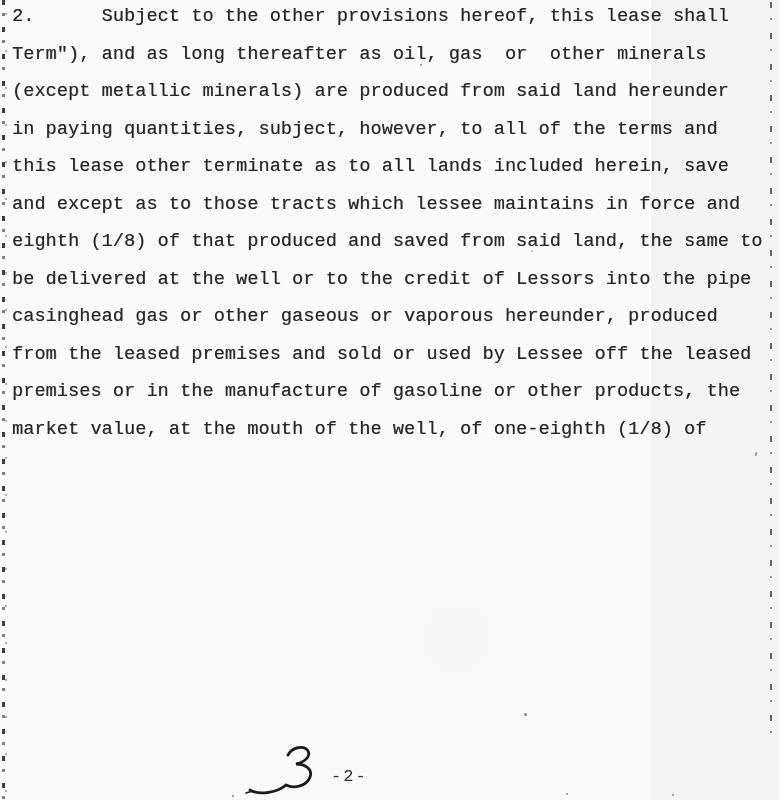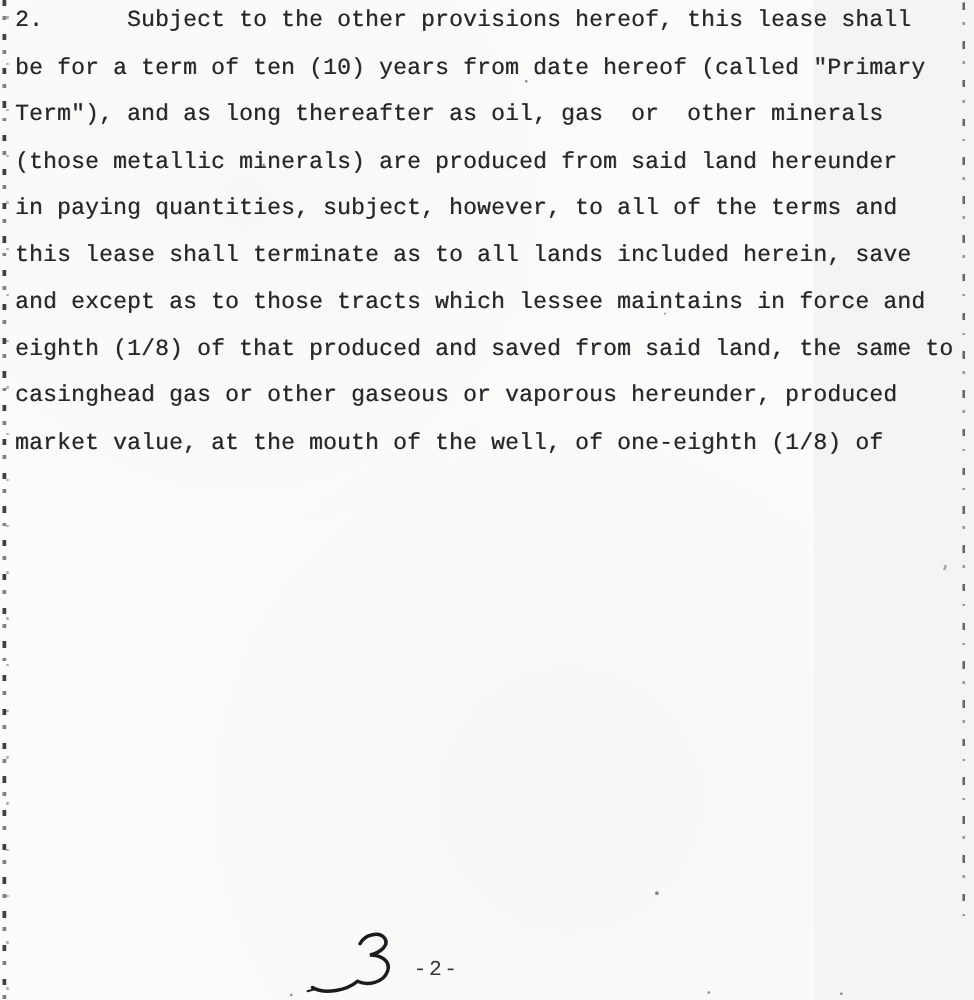--- a/index.html
+++ b/index.html
@@ -118,28 +118,30 @@
 </head>
 <body>
 
 <div class="page" style="background-color: rgb(251, 251, 249);">
 
   <div class="edge-left"></div>
   <div class="edge-right"></div>
 
   <div class="textblock" style="color: rgb(38, 38, 38);">
       <div class="line">2.      Subject to the other provisions hereof, this lease shall</div>
-      <div class="line">be for a term of ten (10) years from date hereof (called "Primary</div>
       <div class="line">Term"), and as long thereafter as oil, gas  or  other minerals</div>
-      <div class="line">(those metallic minerals) are produced from said land hereunder</div>
+      <div class="line">(except metallic minerals) are produced from said land hereunder</div>
       <div class="line">in paying quantities, subject, however, to all of the terms and</div>
-      <div class="line">this lease shall terminate as to all lands included herein, save</div>
+      <div class="line">this lease other terminate as to all lands included herein, save</div>
       <div class="line">and except as to those tracts which lessee maintains in force and</div>
       <div class="line">eighth (1/8) of that produced and saved from said land, the same to</div>
+      <div class="line">be delivered at the well or to the credit of Lessors into the pipe</div>
       <div class="line">casinghead gas or other gaseous or vaporous hereunder, produced</div>
+      <div class="line">from the leased premises and sold or used by Lessee off the leased</div>
+      <div class="line">premises or in the manufacture of gasoline or other products, the</div>
       <div class="line">market value, at the mouth of the well, of one-eighth (1/8) of</div>
     </div>
 
   <div class="footer">
     <div class="handwritten-mark" aria-label="3">
       <svg viewBox="0 0 86 52" fill="none" xmlns="http://www.w3.org/2000/svg">
         <path d="M 44 11 C 48 3 60 1 64 7 C 67 12 61 18 52 20 C 61 20 69 25 66 33 C 63 42 50 45 42 41 C 34 48 16 52 6 46" stroke="#1c1c1c" stroke-width="2.8" stroke-linecap="round" fill="none"></path>
         <path d="M 2 49 L 9 47" stroke="#1c1c1c" stroke-width="1.6" stroke-linecap="round" fill="none"></path>
       </svg>
     </div>

